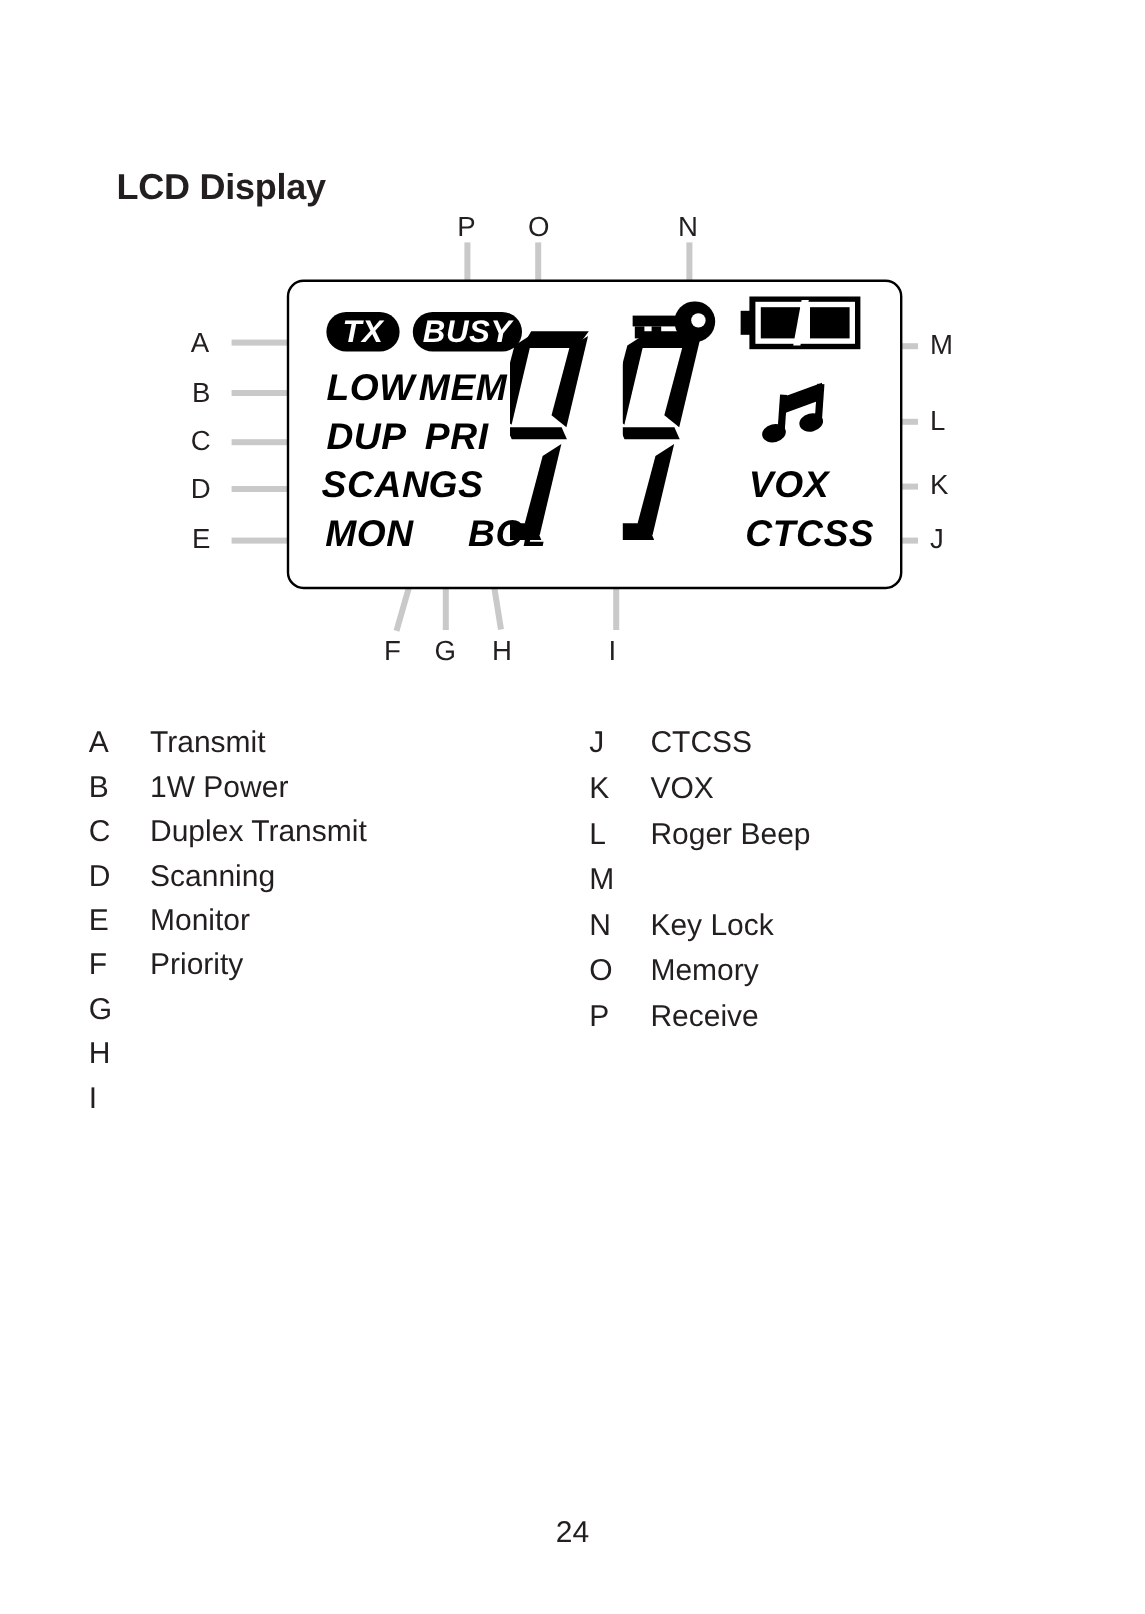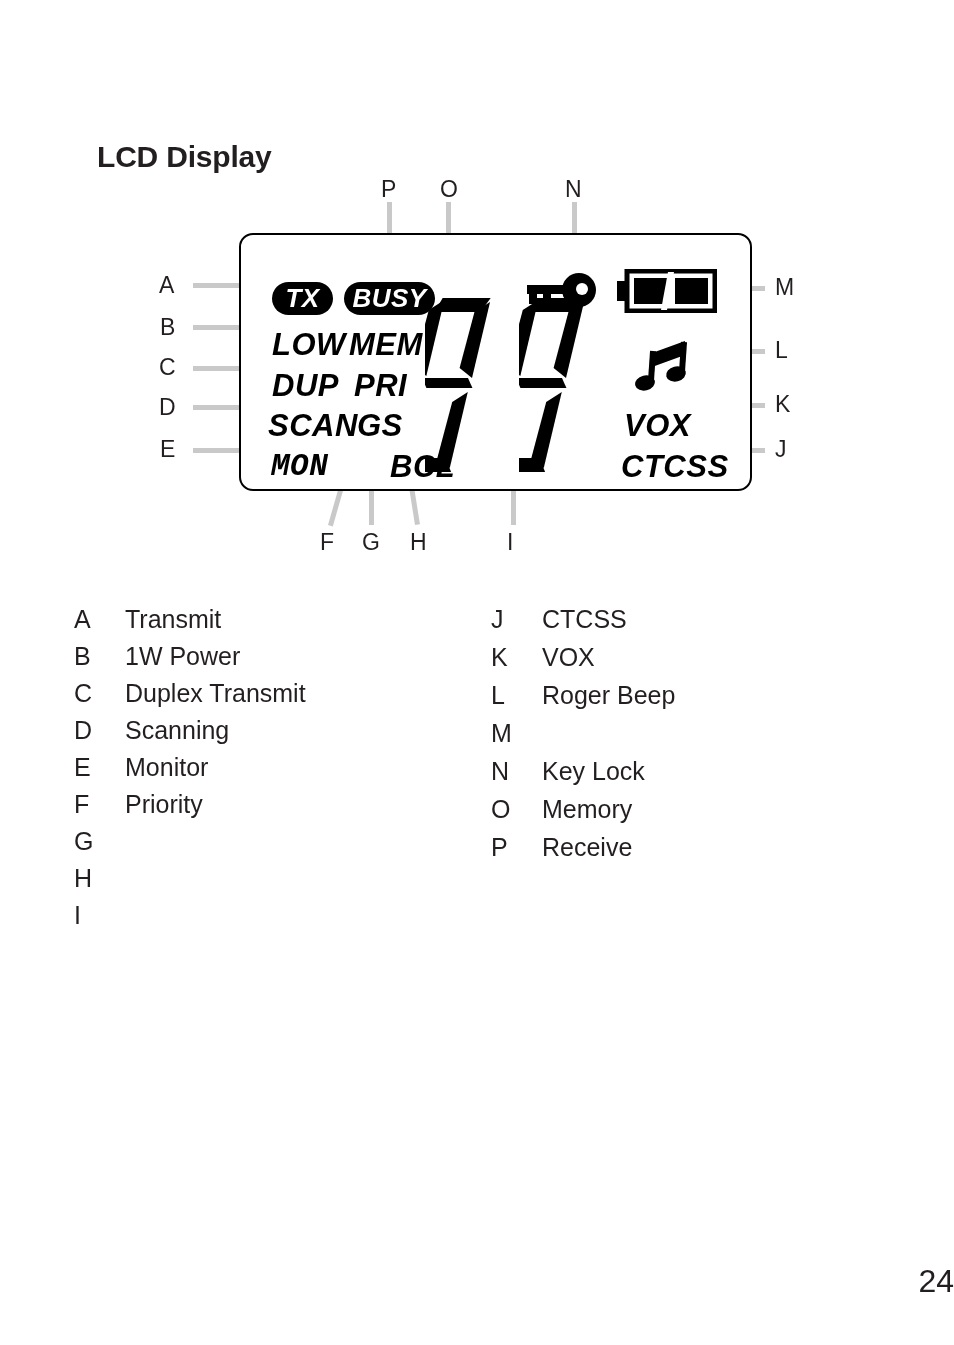--- a/index.html
+++ b/index.html
@@ -75,21 +75,21 @@
     color: #231f20;
     line-height: 1;
     z-index: 4;
     white-space: nowrap;
   }
 
   
   .lcd-inner {
     position: absolute;
     left: 239px;
-    top: 251px;
+    top: 229px;
     width: 513px;
     height: 232px;
     z-index: 5;
   }
 
   .seg-label {
     position: absolute;
     font-family: "Liberation Sans", sans-serif;
     font-weight: bold;
     font-style: italic;
@@ -168,22 +168,22 @@
     font-size: 25px;
   }
   .legend-text { font-size: 25px; }
 
   
   .page-number {
     position: absolute;
     left: 0;
     top: 1263px;
     width: 954px;
-    text-align: right;
-    font-size: 32px;
+    text-align: center;
+    font-size: 25px;
     color: #231f20;
   }
 </style>
 </head>
 <body>
 
 <div class="page-title">LCD Display</div>
 
 <div class="diagram">
 
@@ -223,21 +223,21 @@
     <div class="pill" style="left:105px; top:31px; width:91px; height:33px;">
       <span>BUSY</span>
     </div>
 
     <div class="seg-label" style="left:33px;  top:78px;font-style:italic;">LOW</div>
     <div class="seg-label" style="left:110px; top:78px;">MEM</div>
     <div class="seg-label" style="left:33px;  top:119px;">DUP</div>
     <div class="seg-label" style="left:115px; top:119px;">PRI</div>
     <div class="seg-label" style="left:29px;  top:159px;">SCAN</div>
     <div class="seg-label" style="left:118px; top:159px;">GS</div>
-    <div class="seg-label" style="left:32px;  top:200px;font-family:Liberation Mono, monospace;">MON</div>
+    <div class="seg-label" style="left:32px;  top:200px;">MON</div>
     <div class="seg-label" style="left:115px; top:200px;margin-left:36px;">BCL</div>
 
     <div class="seg-label" style="left:385px; top:159px;">VOX</div>
     <div class="seg-label" style="left:382px; top:200px;">CTCSS</div>
 
     <div class="key-icon">
       <svg width="72" height="36" viewBox="0 0 72 36" xmlns="http://www.w3.org/2000/svg">
         <rect x="0" y="12" width="44" height="9" fill="#000"></rect>
         <rect x="2" y="21" width="8" height="10" fill="#000"></rect>
         <rect x="16" y="21" width="8" height="10" fill="#000"></rect>

